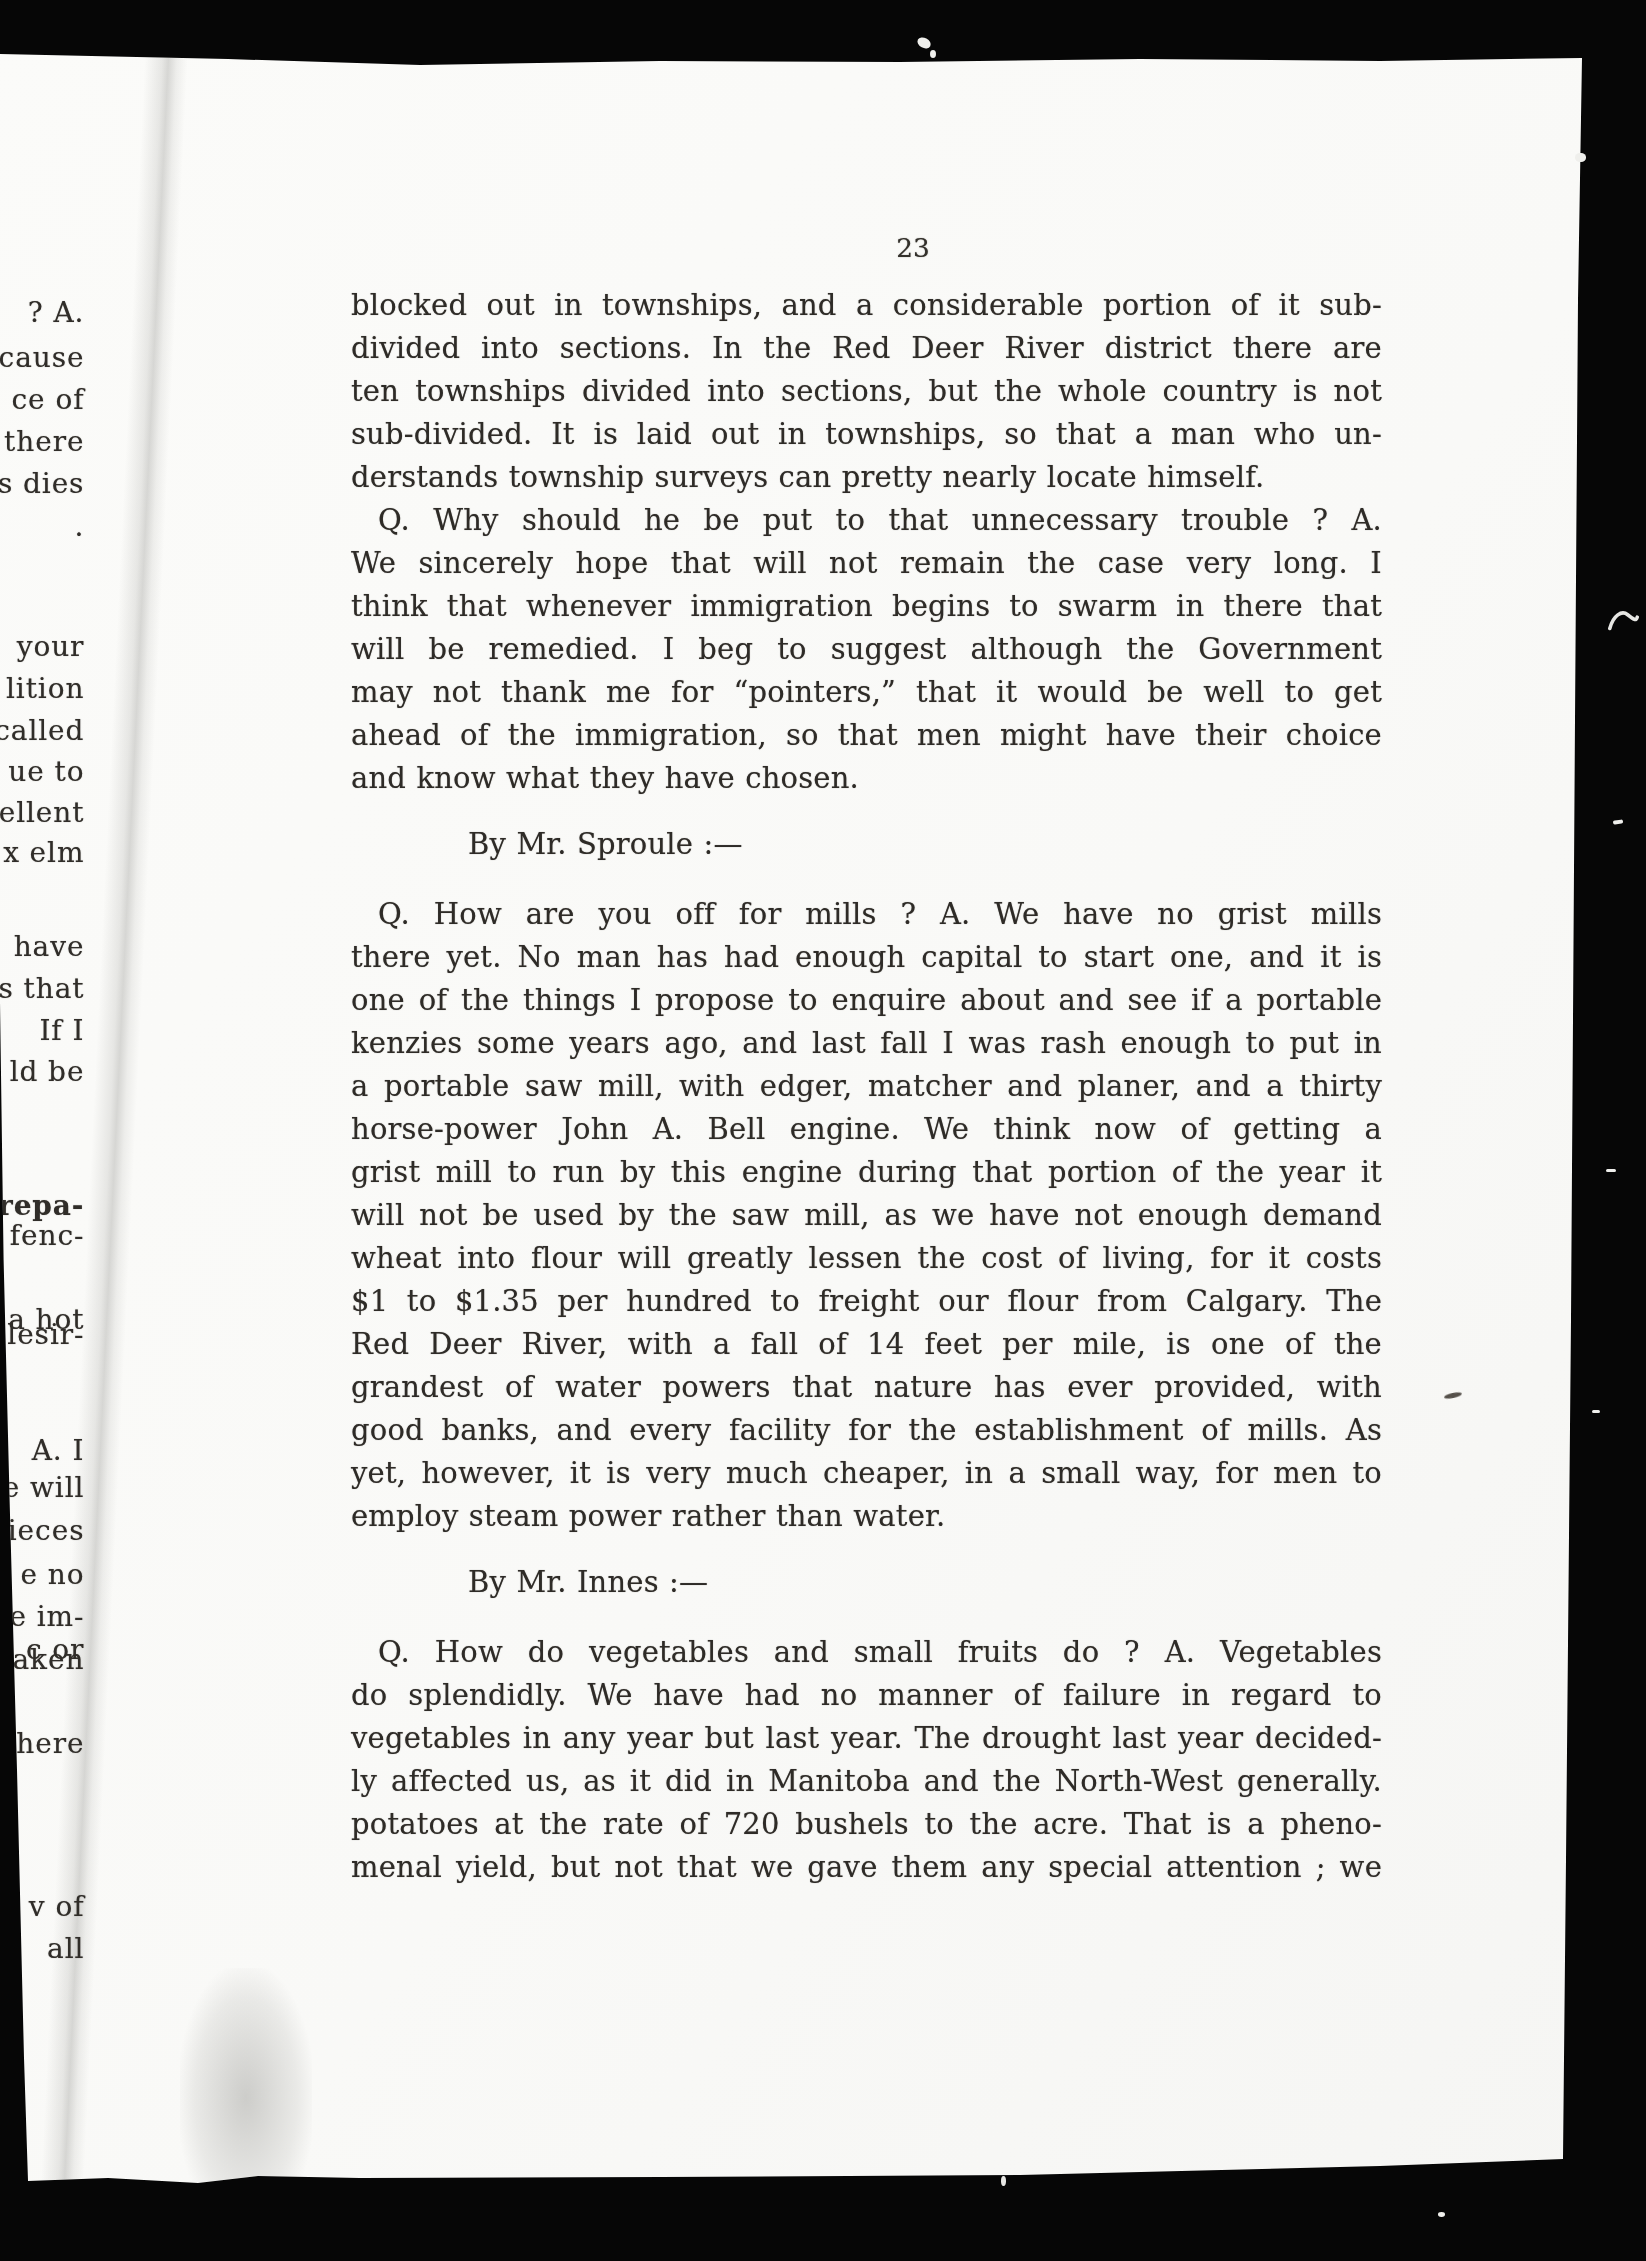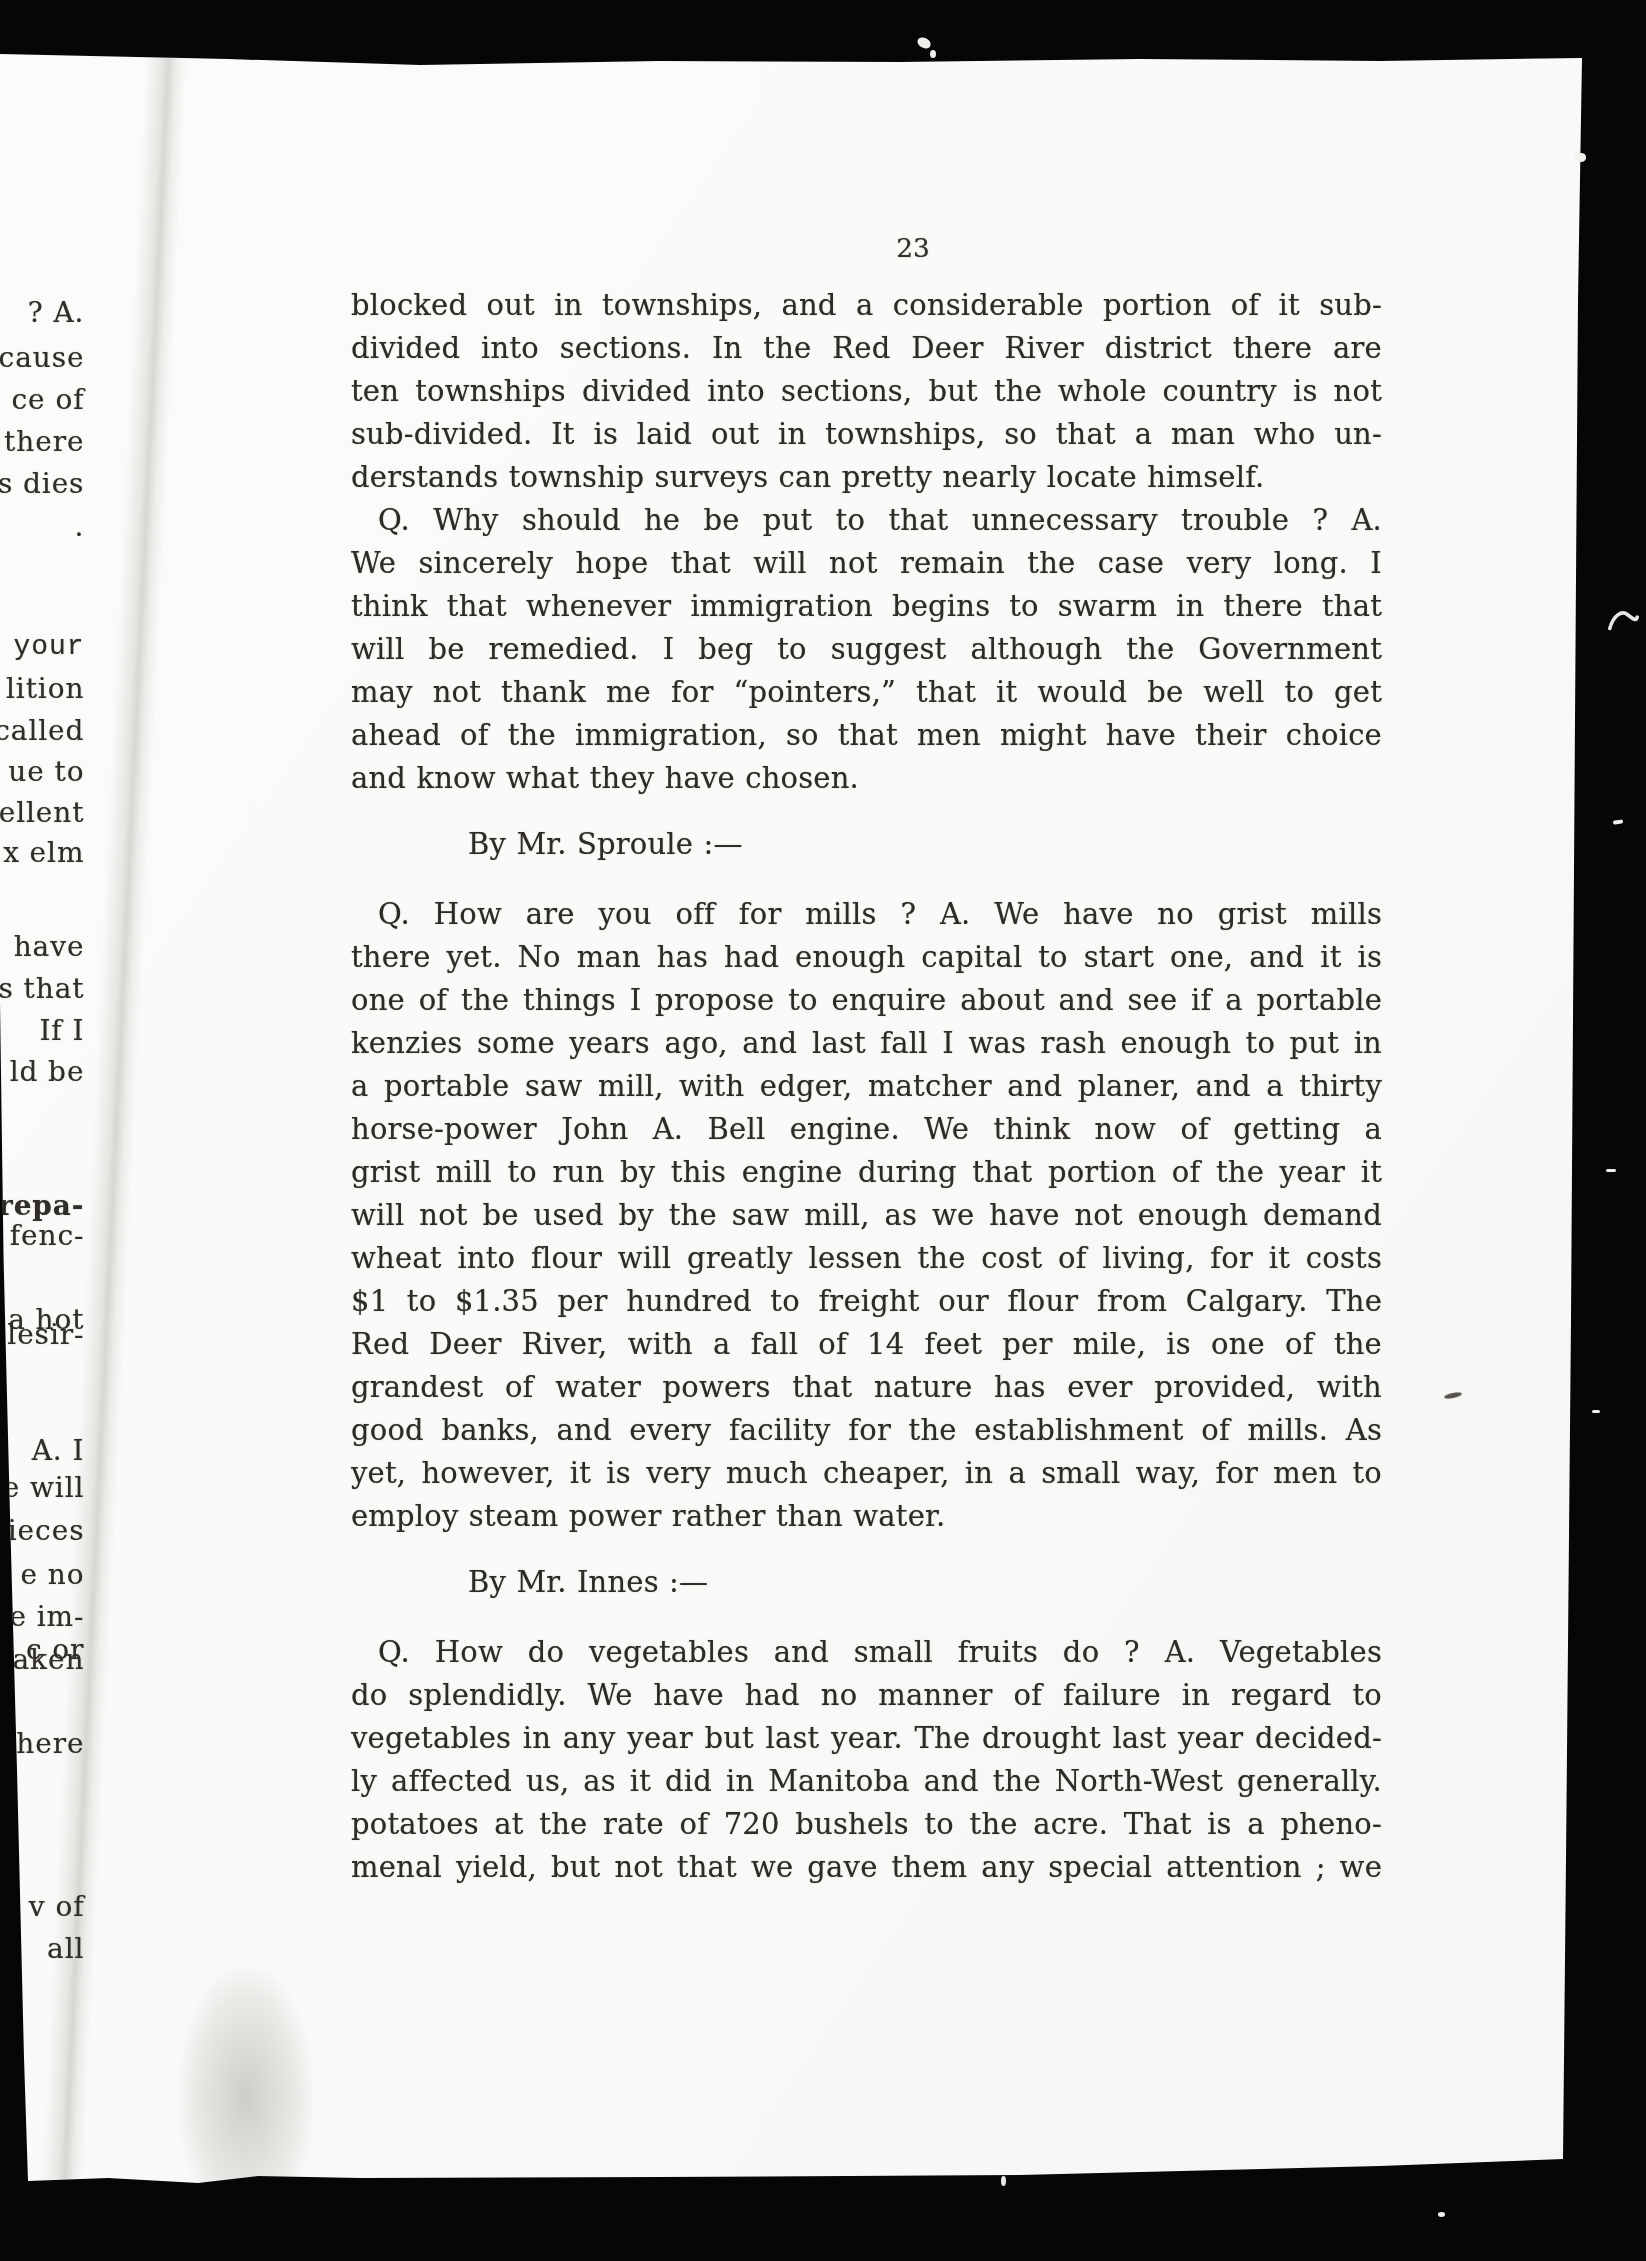--- a/index.html
+++ b/index.html
@@ -105,21 +105,21 @@
         </div>
       </div>
 
     <div id="fragments">
         <div class="frag" style="top: 295px;">? A.</div>
         <div class="frag" style="top: 340px;">cause</div>
         <div class="frag" style="top: 382px;">ce of</div>
         <div class="frag" style="top: 424px;">there</div>
         <div class="frag" style="top: 466px;">s dies</div>
         <div class="frag" style="top: 509px;">.</div>
-        <div class="frag" style="top: 629px; font-family: Liberation Mono, monospace;">your</div>
+        <div class="frag" style="top: 629px;">your</div>
         <div class="frag" style="top: 671px;">lition</div>
         <div class="frag" style="top: 713px;">called</div>
         <div class="frag" style="top: 754px;">ue to</div>
         <div class="frag" style="top: 795px;">ellent</div>
         <div class="frag" style="top: 835px;">x elm</div>
         <div class="frag" style="top: 929px;">have</div>
         <div class="frag" style="top: 971px; margin-left: 24px;">s that</div>
         <div class="frag" style="top: 1013px;">If I</div>
         <div class="frag" style="top: 1054px;">ld be</div>
         <div class="frag" style="top: 1218px;">fenc-</div>

